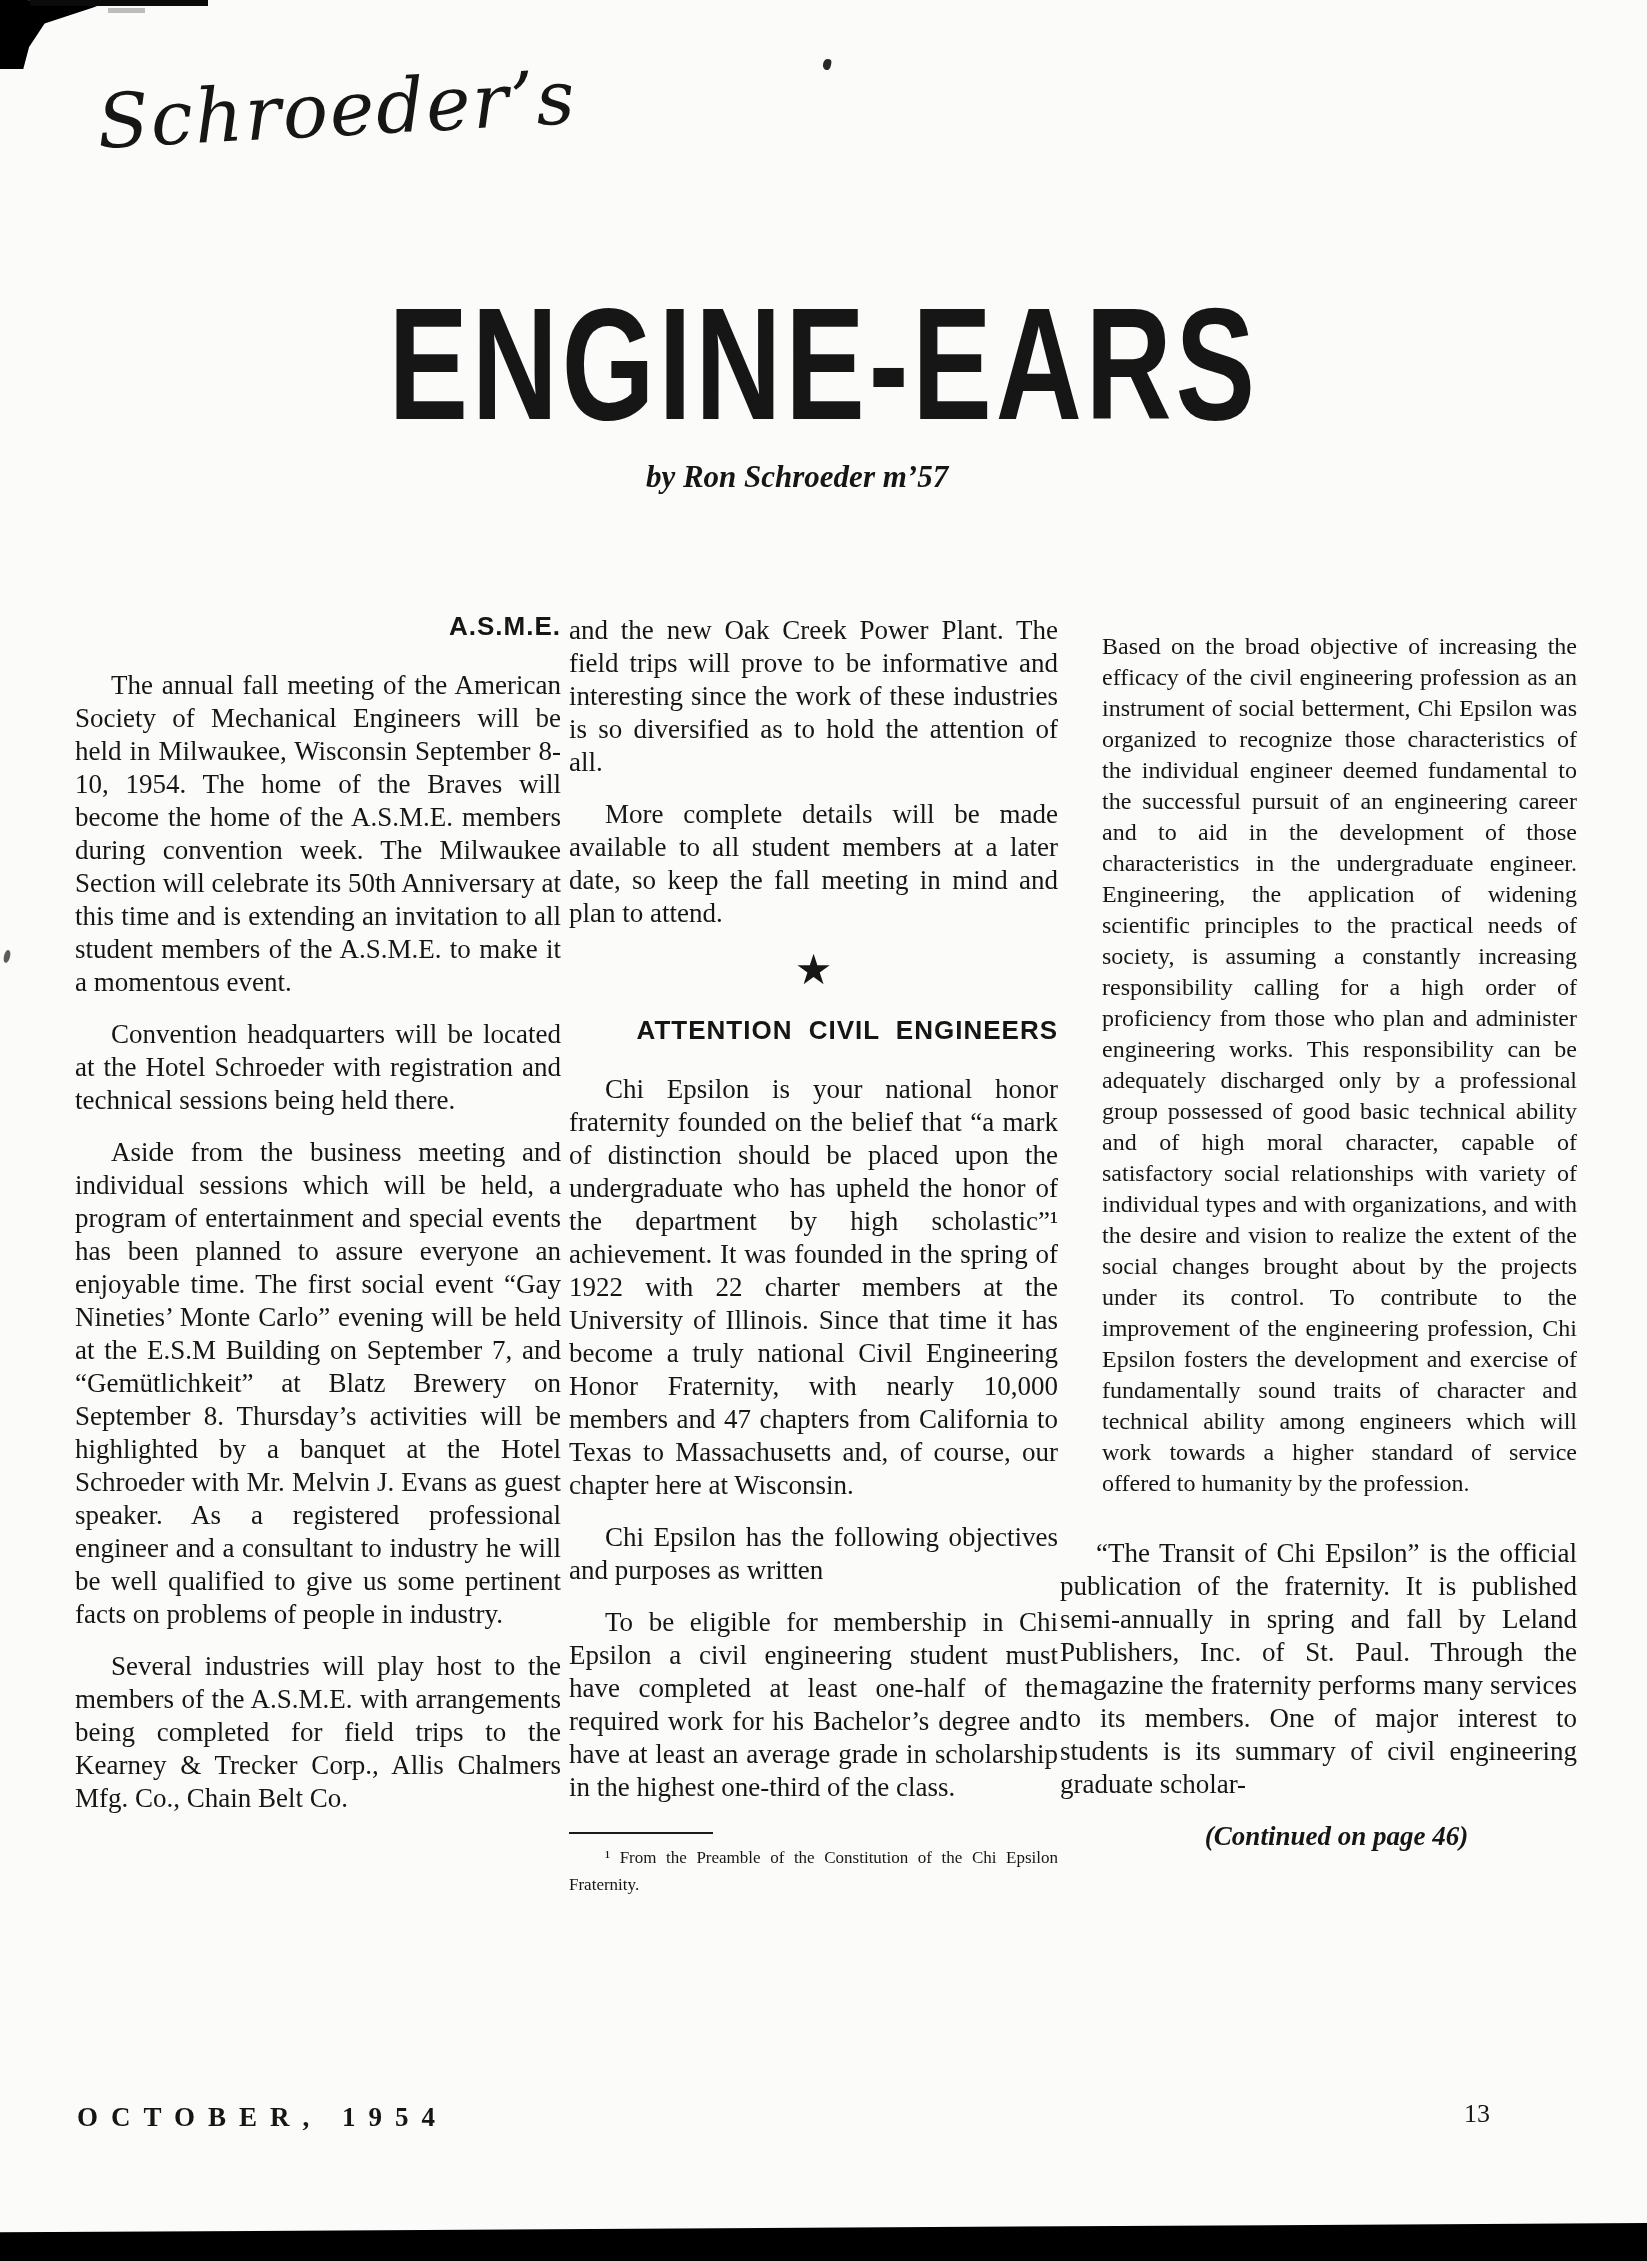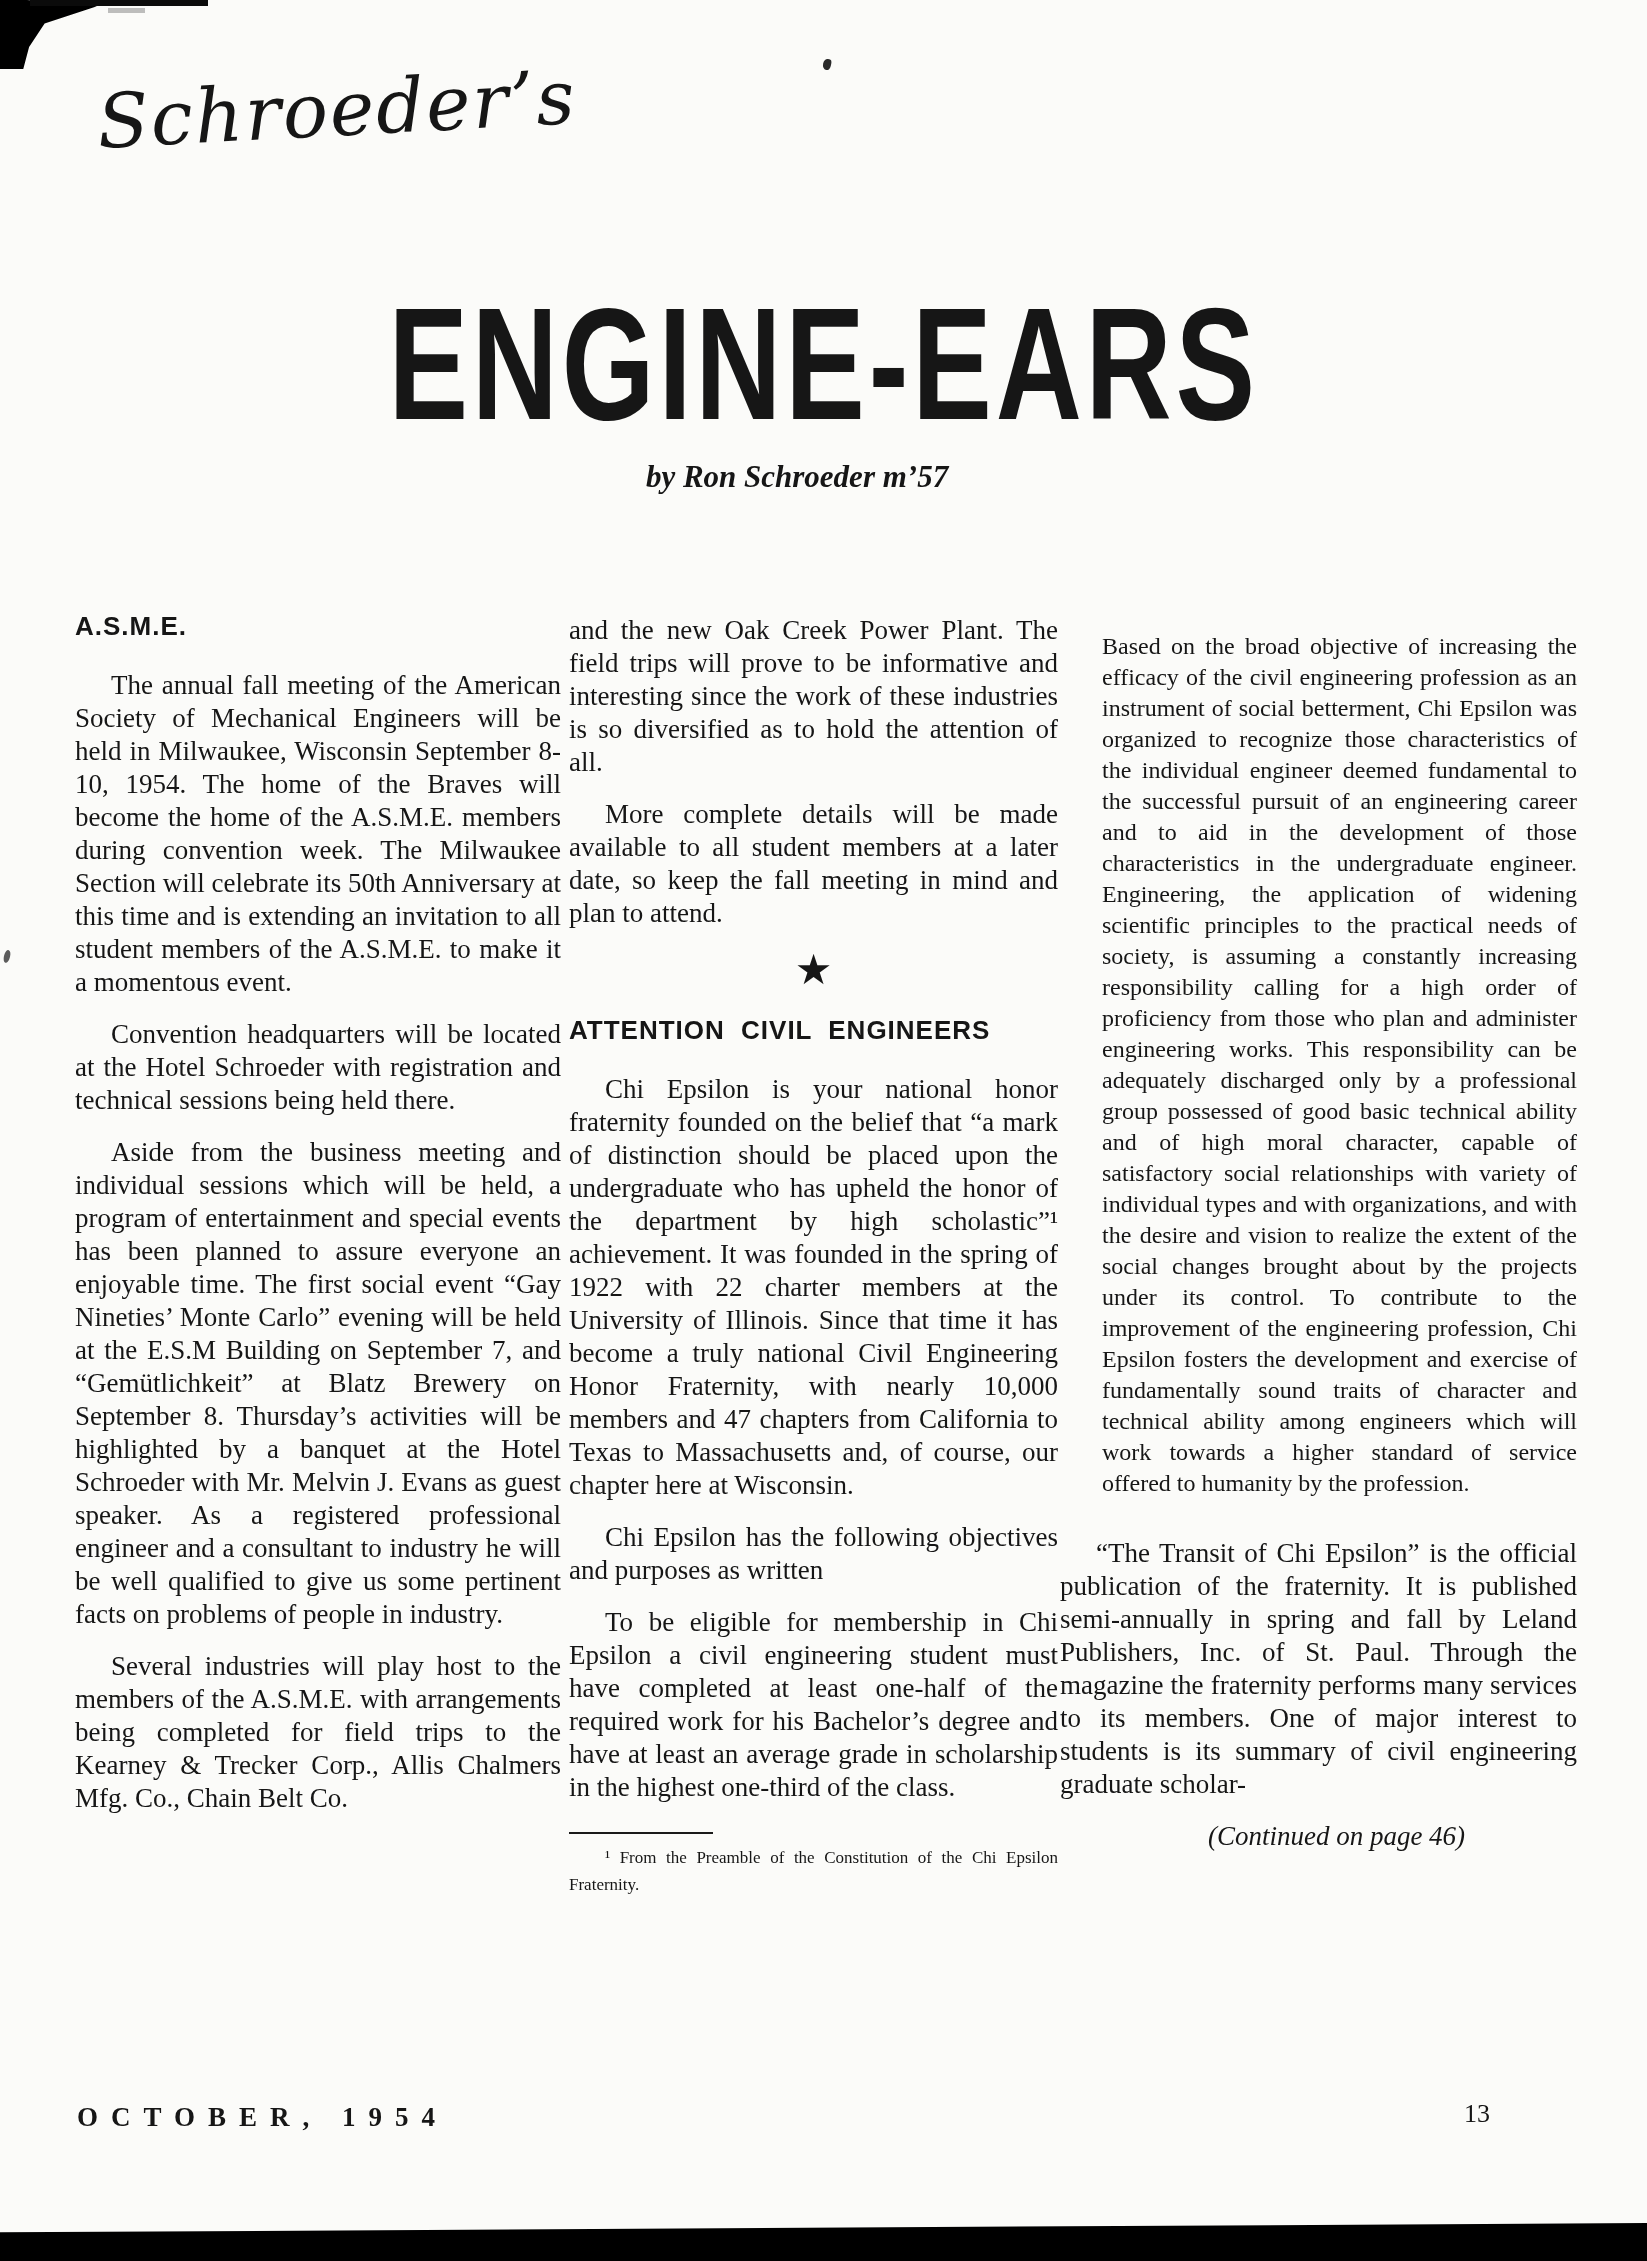--- a/index.html
+++ b/index.html
@@ -95,21 +95,21 @@
 
   .col p { margin: 4px 0 19px 0; text-indent: 36px; }
   .col p.noindent { text-indent: 0; }
 
   .col-heading {
     font-family: "Liberation Sans", sans-serif;
     font-weight: bold;
     font-size: 26px;
     letter-spacing: 1px;
     word-spacing: 8px;
-    text-align: left;
+    text-align: right;
     text-indent: 0;
     margin: 0 0 26px 0;
     white-space: nowrap;
   }
   .star {
     text-align: center;
     font-size: 42px;
     line-height: 1;
     margin: 12px 0 23px 0;
     text-indent: 0;
@@ -132,20 +132,21 @@
     line-height: 31px;
     text-align: justify;
     hyphens: auto; -webkit-hyphens: auto;
   }
   .continued {
     text-align: center;
     font-style: italic;
     font-size: 27px;
     text-indent: 0;
     margin-top: 4px;
+    font-weight: bold;
   }
 
   
   .footer-issue {
     position: absolute; left: 77px; top: 2102px;
     font-weight: bold;
     font-size: 27px;
     letter-spacing: 13px;
     white-space: nowrap;
   }

